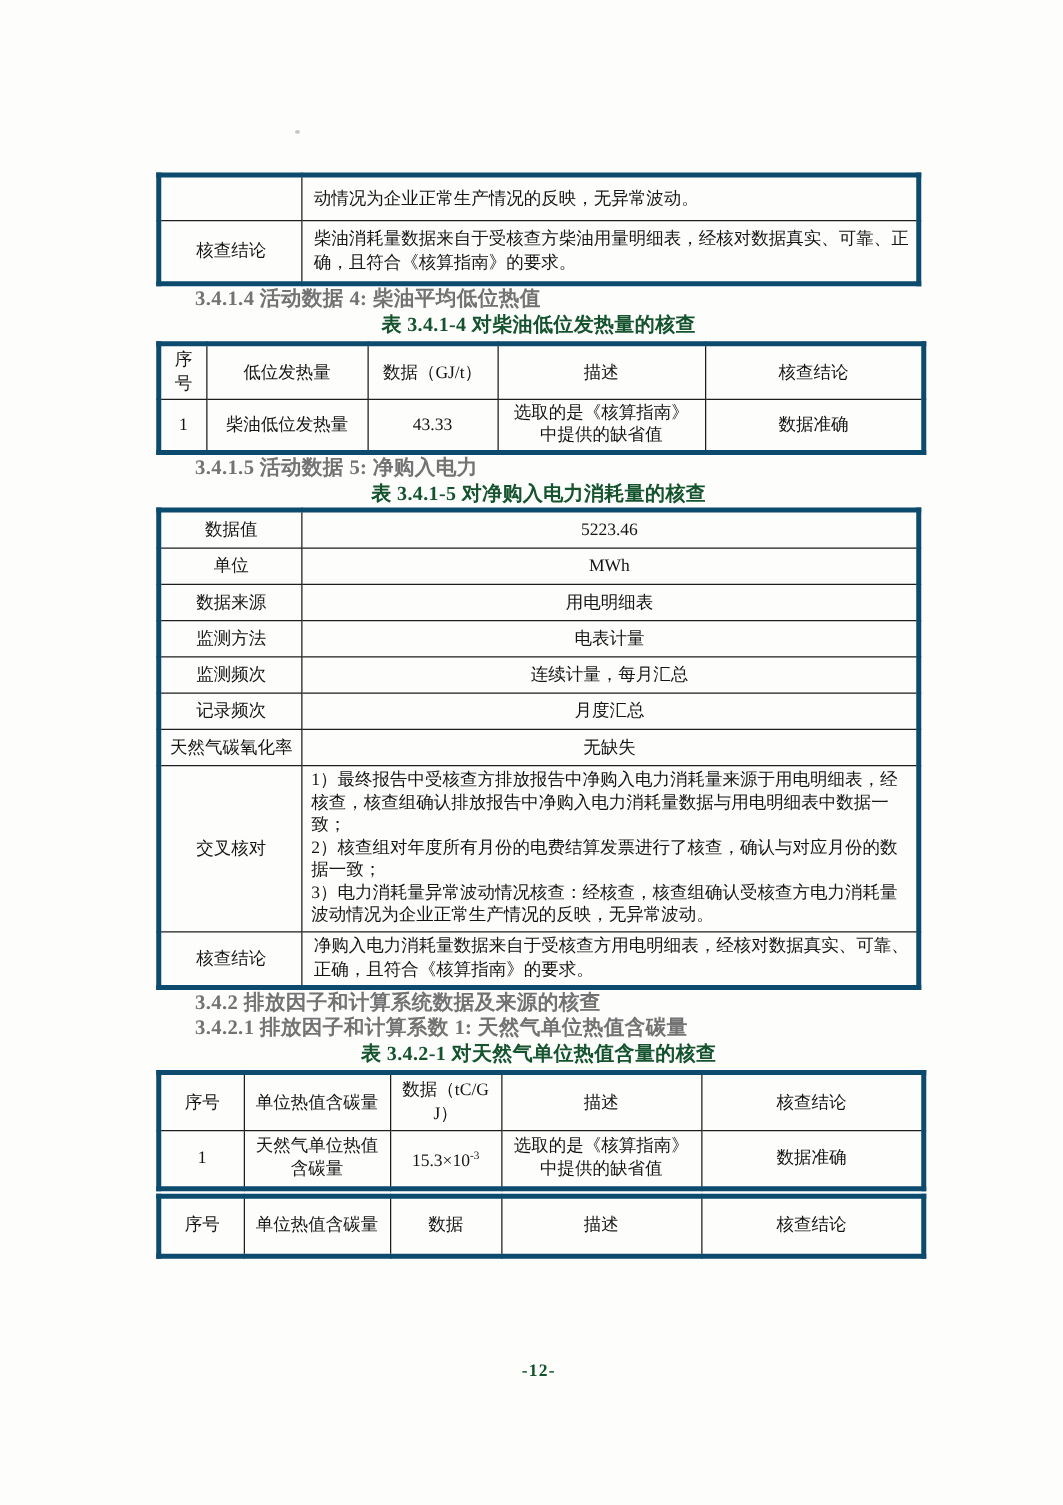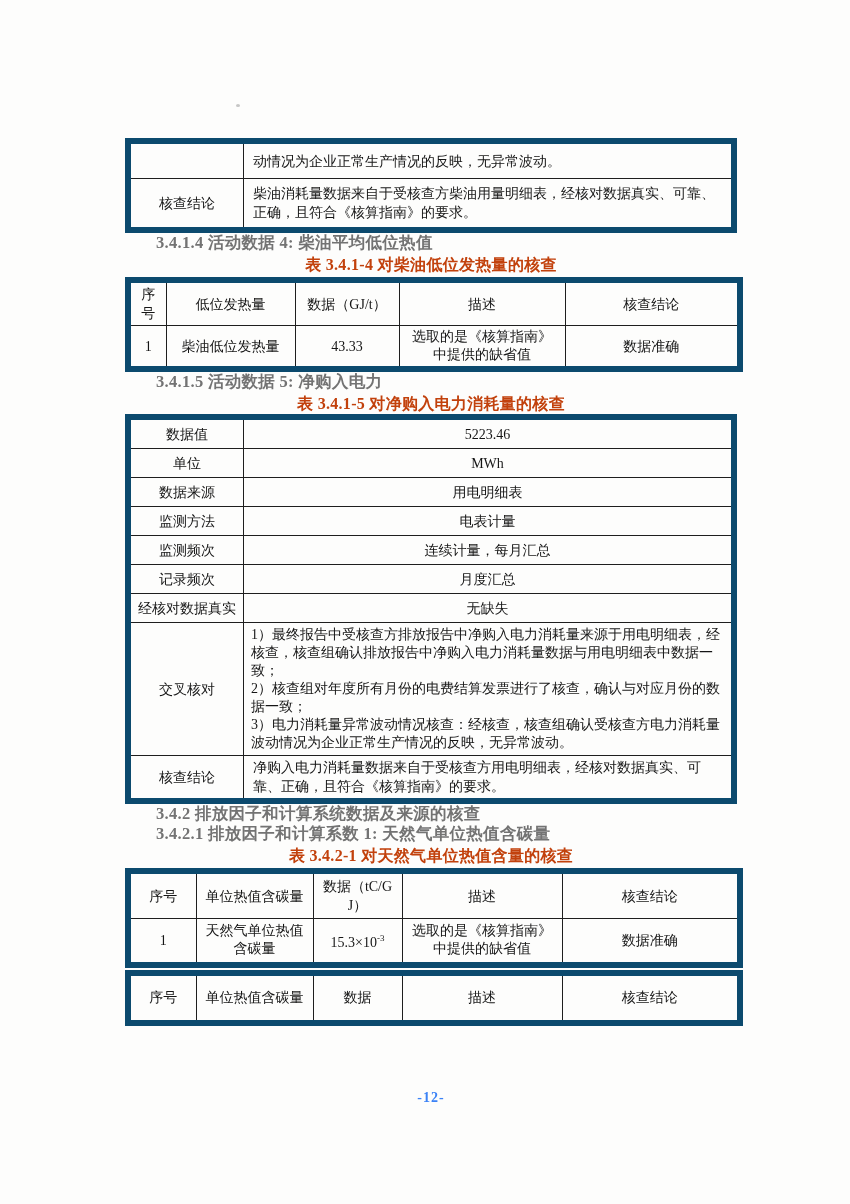--- a/index.html
+++ b/index.html
@@ -25,21 +25,21 @@
   }
   td {
     border: 1.5px solid #1e1e1e;
     font-size: 14px;
     font-weight: normal;
     vertical-align: middle;
     padding: 2px 6px;
     line-height: 19px;
     word-break: break-all;
   }
-  table.outer { border: 6px solid #0c4a6e; }
+  table.outer { border: 4px solid #0c4a6e; }
 
   
   .kv-label { width: 100px; text-align: center; }
   .kv-value { text-align: center; }
   .kv-value.left { text-align: left; padding-left: 9px; }
   .cross-line { text-align: left; line-height: 18px; }
   .cross-cell { padding: 3px 7px; }
 
   
   .t5 td { text-align: center; }
@@ -53,21 +53,21 @@
     font-size: 16.5px;
     font-weight: bold;
     color: #737373;
     margin: 0 0 0 31px;
     line-height: 20px;
     letter-spacing: 0.3px;
   }
   .tbl-caption {
     font-size: 16px;
     font-weight: bold;
-    color: #c2410c;
+    color: #14532d;
     text-align: center;
     line-height: 20px;
     letter-spacing: 0.3px;
   }
   .body-para {
     margin-left: -22px;
     width: 646px;
     font-size: 15.5px;
     line-height: 26px;
     text-indent: 49px;
@@ -96,21 +96,21 @@
   .concl-cell { line-height: 19px; }
 
   .page-number {
     position: absolute;
     top: 1090px;
     left: 125px;
     width: 612px;
     text-align: center;
     font-size: 14px;
     font-weight: bold;
-    color: #3b82f6;
+    color: #14532d;
     letter-spacing: 1px;
   }
   .speck {
     position: absolute;
     left: 236px;
     top: 104px;
     width: 4px;
     height: 3px;
     background: #999;
     border-radius: 50%;
@@ -188,21 +188,21 @@
       </tr>
       <tr class="row-h24">
         <td class="kv-label">监测频次</td>
         <td class="kv-value">连续计量，每月汇总</td>
       </tr>
       <tr class="row-h24">
         <td class="kv-label">记录频次</td>
         <td class="kv-value">月度汇总</td>
       </tr>
       <tr class="row-h24">
-        <td class="kv-label">经核对数据真实</td>
+        <td class="kv-label">天然气碳氧化率</td>
         <td class="kv-value">无缺失</td>
       </tr>
       <tr>
         <td class="kv-label">交叉核对</td>
         <td class="cross-cell">
           <div class="cross-line">1）最终报告中受核查方排放报告中净购入电力消耗量来源于用电明细表，经核查，核查组确认排放报告中净购入电力消耗量数据与用电明细表中数据一致；</div>
           <div class="cross-line">2）核查组对年度所有月份的电费结算发票进行了核查，确认与对应月份的数据一致；</div>
           <div class="cross-line">3）电力消耗量异常波动情况核查：经核查，核查组确认受核查方电力消耗量波动情况为企业正常生产情况的反映，无异常波动。</div>
         </td>
       </tr>

